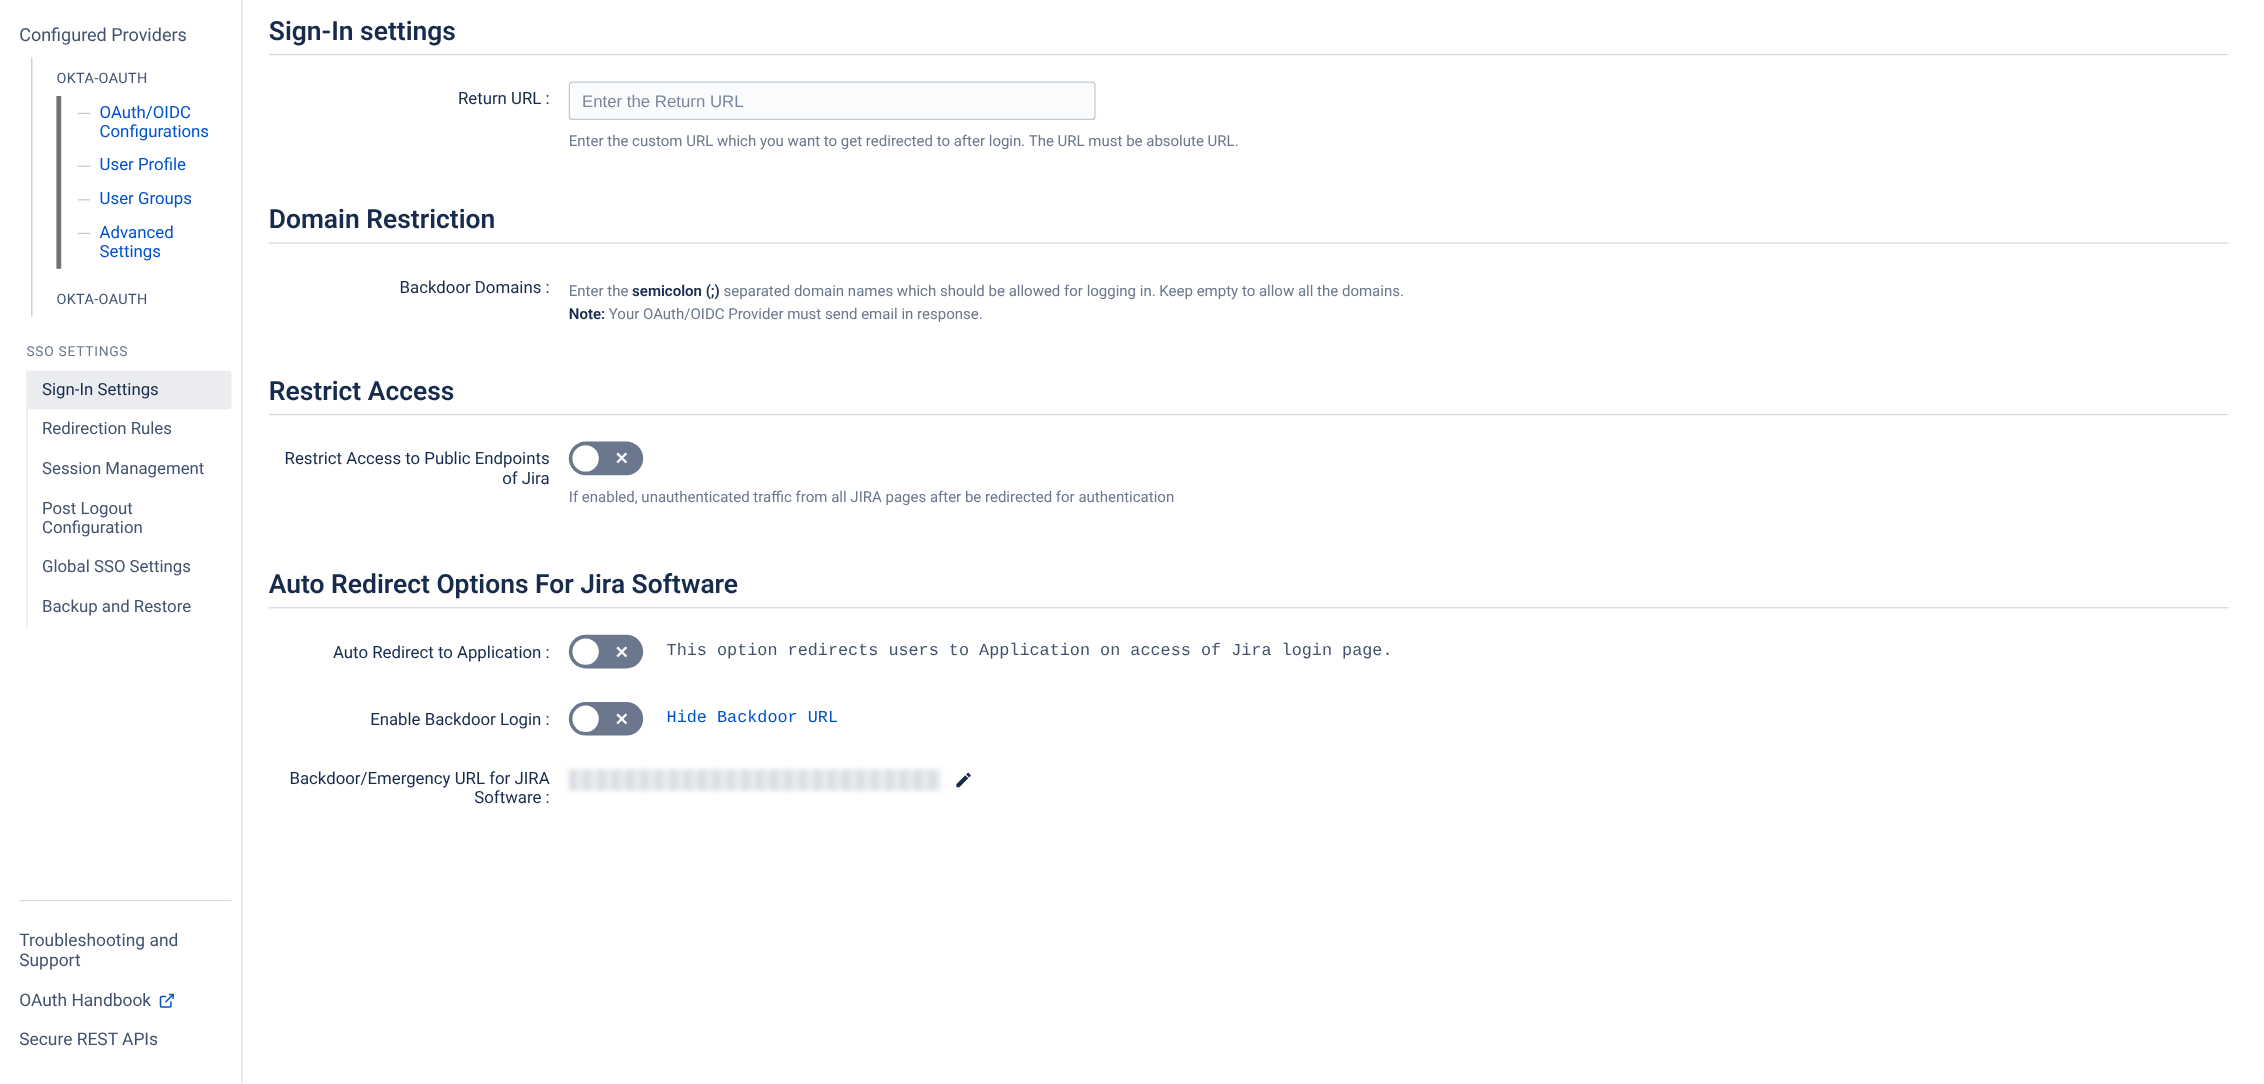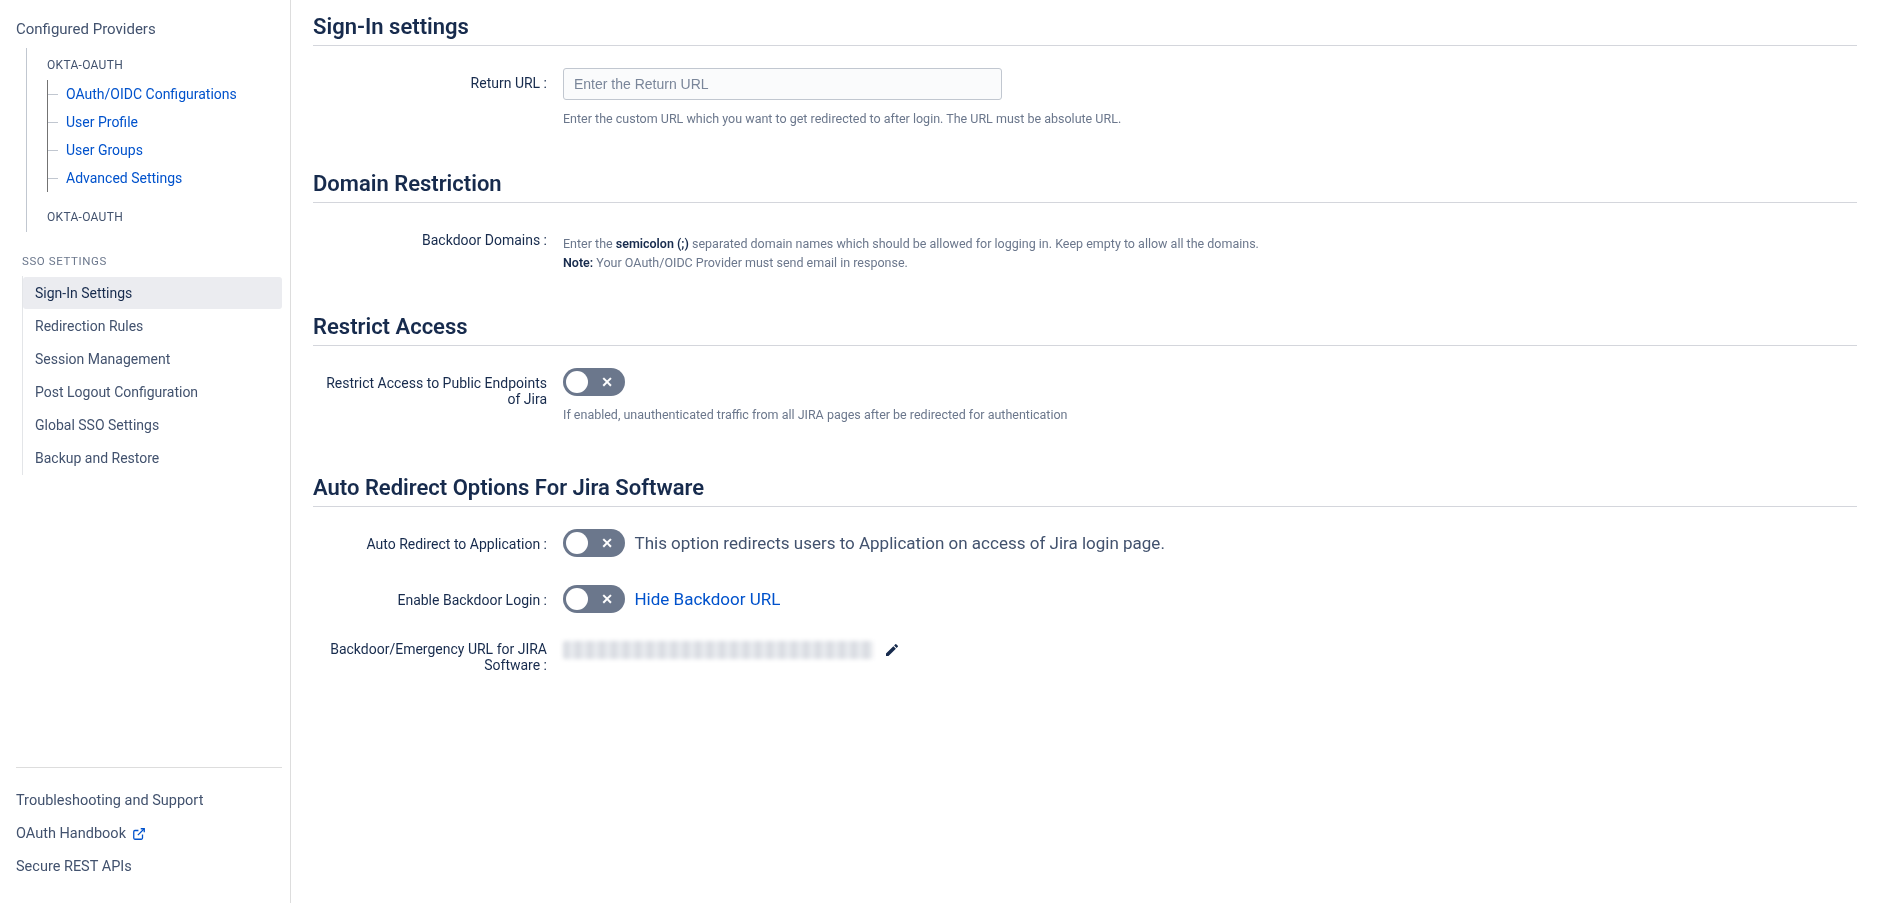--- a/index.html
+++ b/index.html
@@ -9,21 +9,21 @@
     }
     body {
       font-family: -apple-system, BlinkMacSystemFont, "Segoe UI", Roboto, Helvetica, Arial, sans-serif;
       font-size: 14px;
       color: #172b4d;
       display: flex;
       min-height: 100vh;
       background: #fff;
     }
     .sidebar {
-      width: 291px;
+      width: 202px;
       border-right: 1px solid #ddd;
       padding: 20px 8px 20px 16px;
       display: flex;
       flex-direction: column;
       justify-content: center;
     }
     .sidebar-section-title {
       font-size: 15px;
       color: #42526e;
       margin-bottom: 10px;
@@ -35,22 +35,22 @@
       padding-left: 20px;
     }
     .tree-group-label {
       font-size: 12px;
       color: #42526e;
       margin: 10px 0 8px 0;
       letter-spacing: 0.3px;
     }
     .tree-level-2 {
       margin-left: 0px;
-      border-left: 1px solid #737373;
-      padding-left: 18px;
+      border-left: 4px solid #737373;
+      padding-left: 32px;
       list-style: none;
     }
     .tree-level-2 li {
       position: relative;
       padding: 6px 0;
     }
     .tree-level-2 li::before {
       content: "";
       position: absolute;
       left: -18px;
@@ -189,24 +189,25 @@
     }
     .toggle-x {
       position: absolute;
       right: 12px;
       color: #fff;
       font-size: 14px;
       font-weight: bold;
     }
     .toggle-row-text {
       display: inline-block;
-      margin-left: 6px;
-      font-size: 17px;
+      margin-left: 16px;
+      font-size: 14px;
       color: #42526e;
       vertical-align: middle;
+      font-family: Liberation Mono, monospace;
     }
     .toggle-row-link {
       color: #0052cc;
       cursor: pointer;
     }
     .blurred-url {
       display: inline-block;
       width: 310px;
       height: 18px;
       background: repeating-linear-gradient(90deg, #d9dce2 0px, #d9dce2 6px, #e8eaee 6px, #e8eaee 12px);

